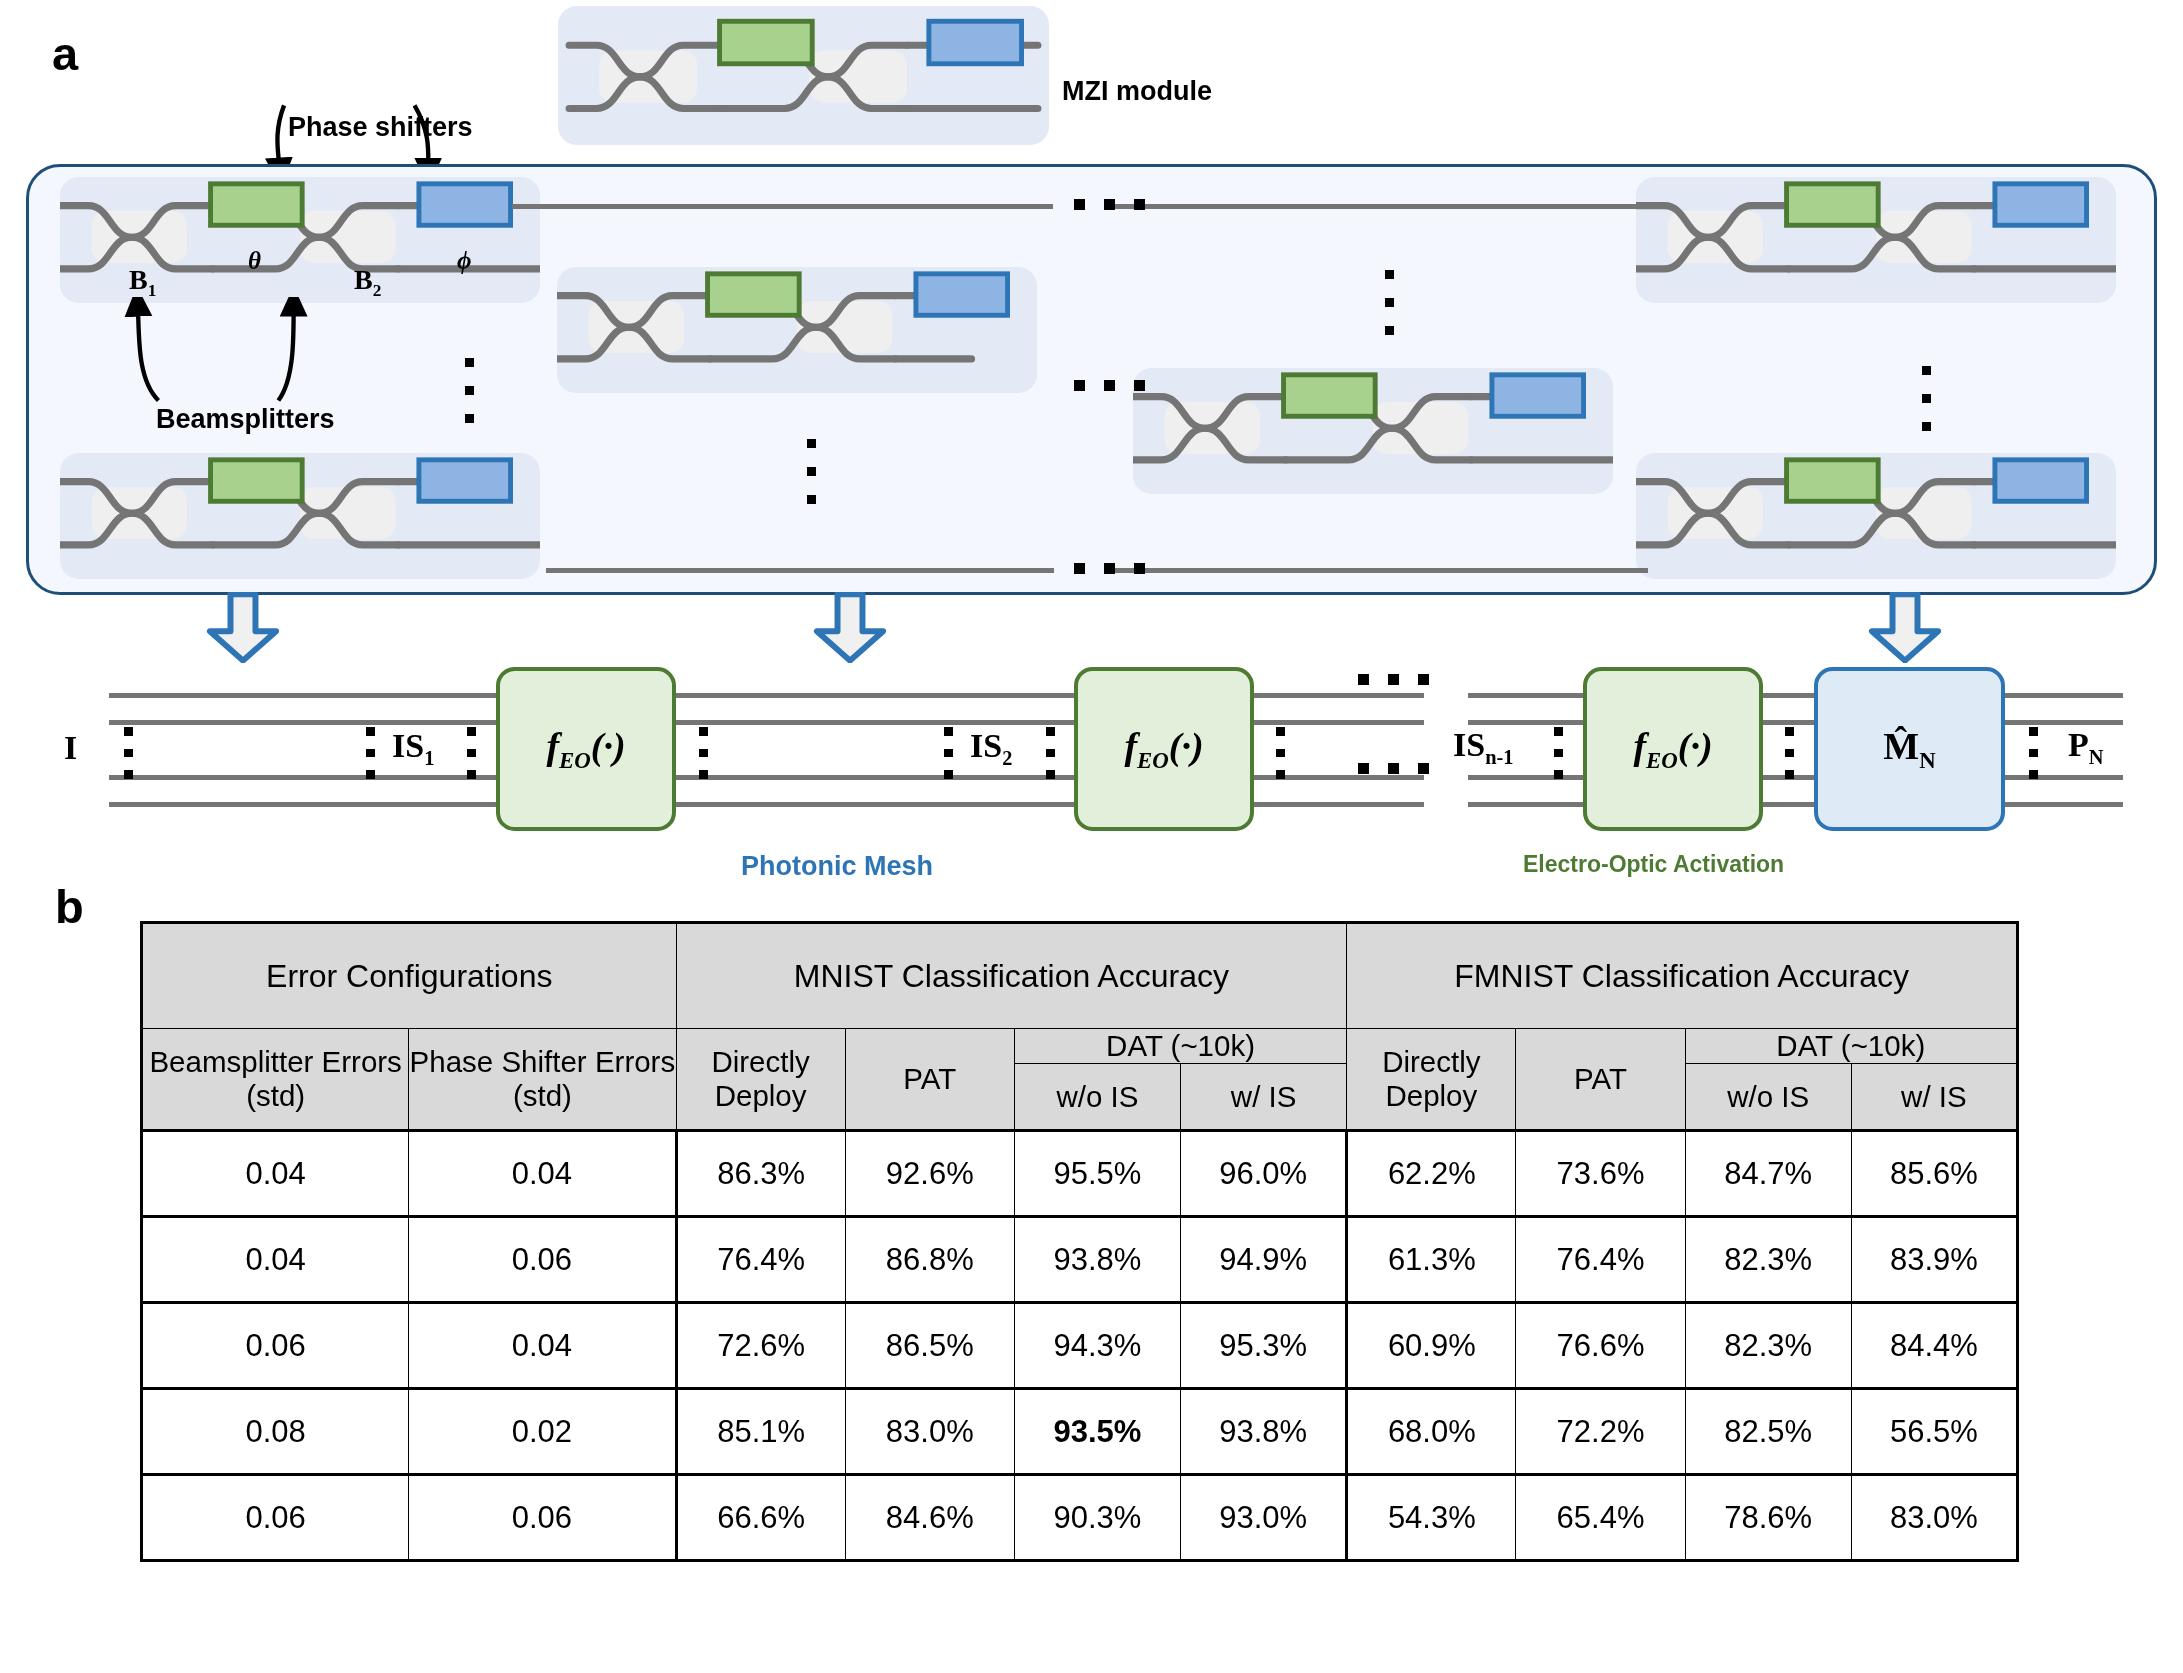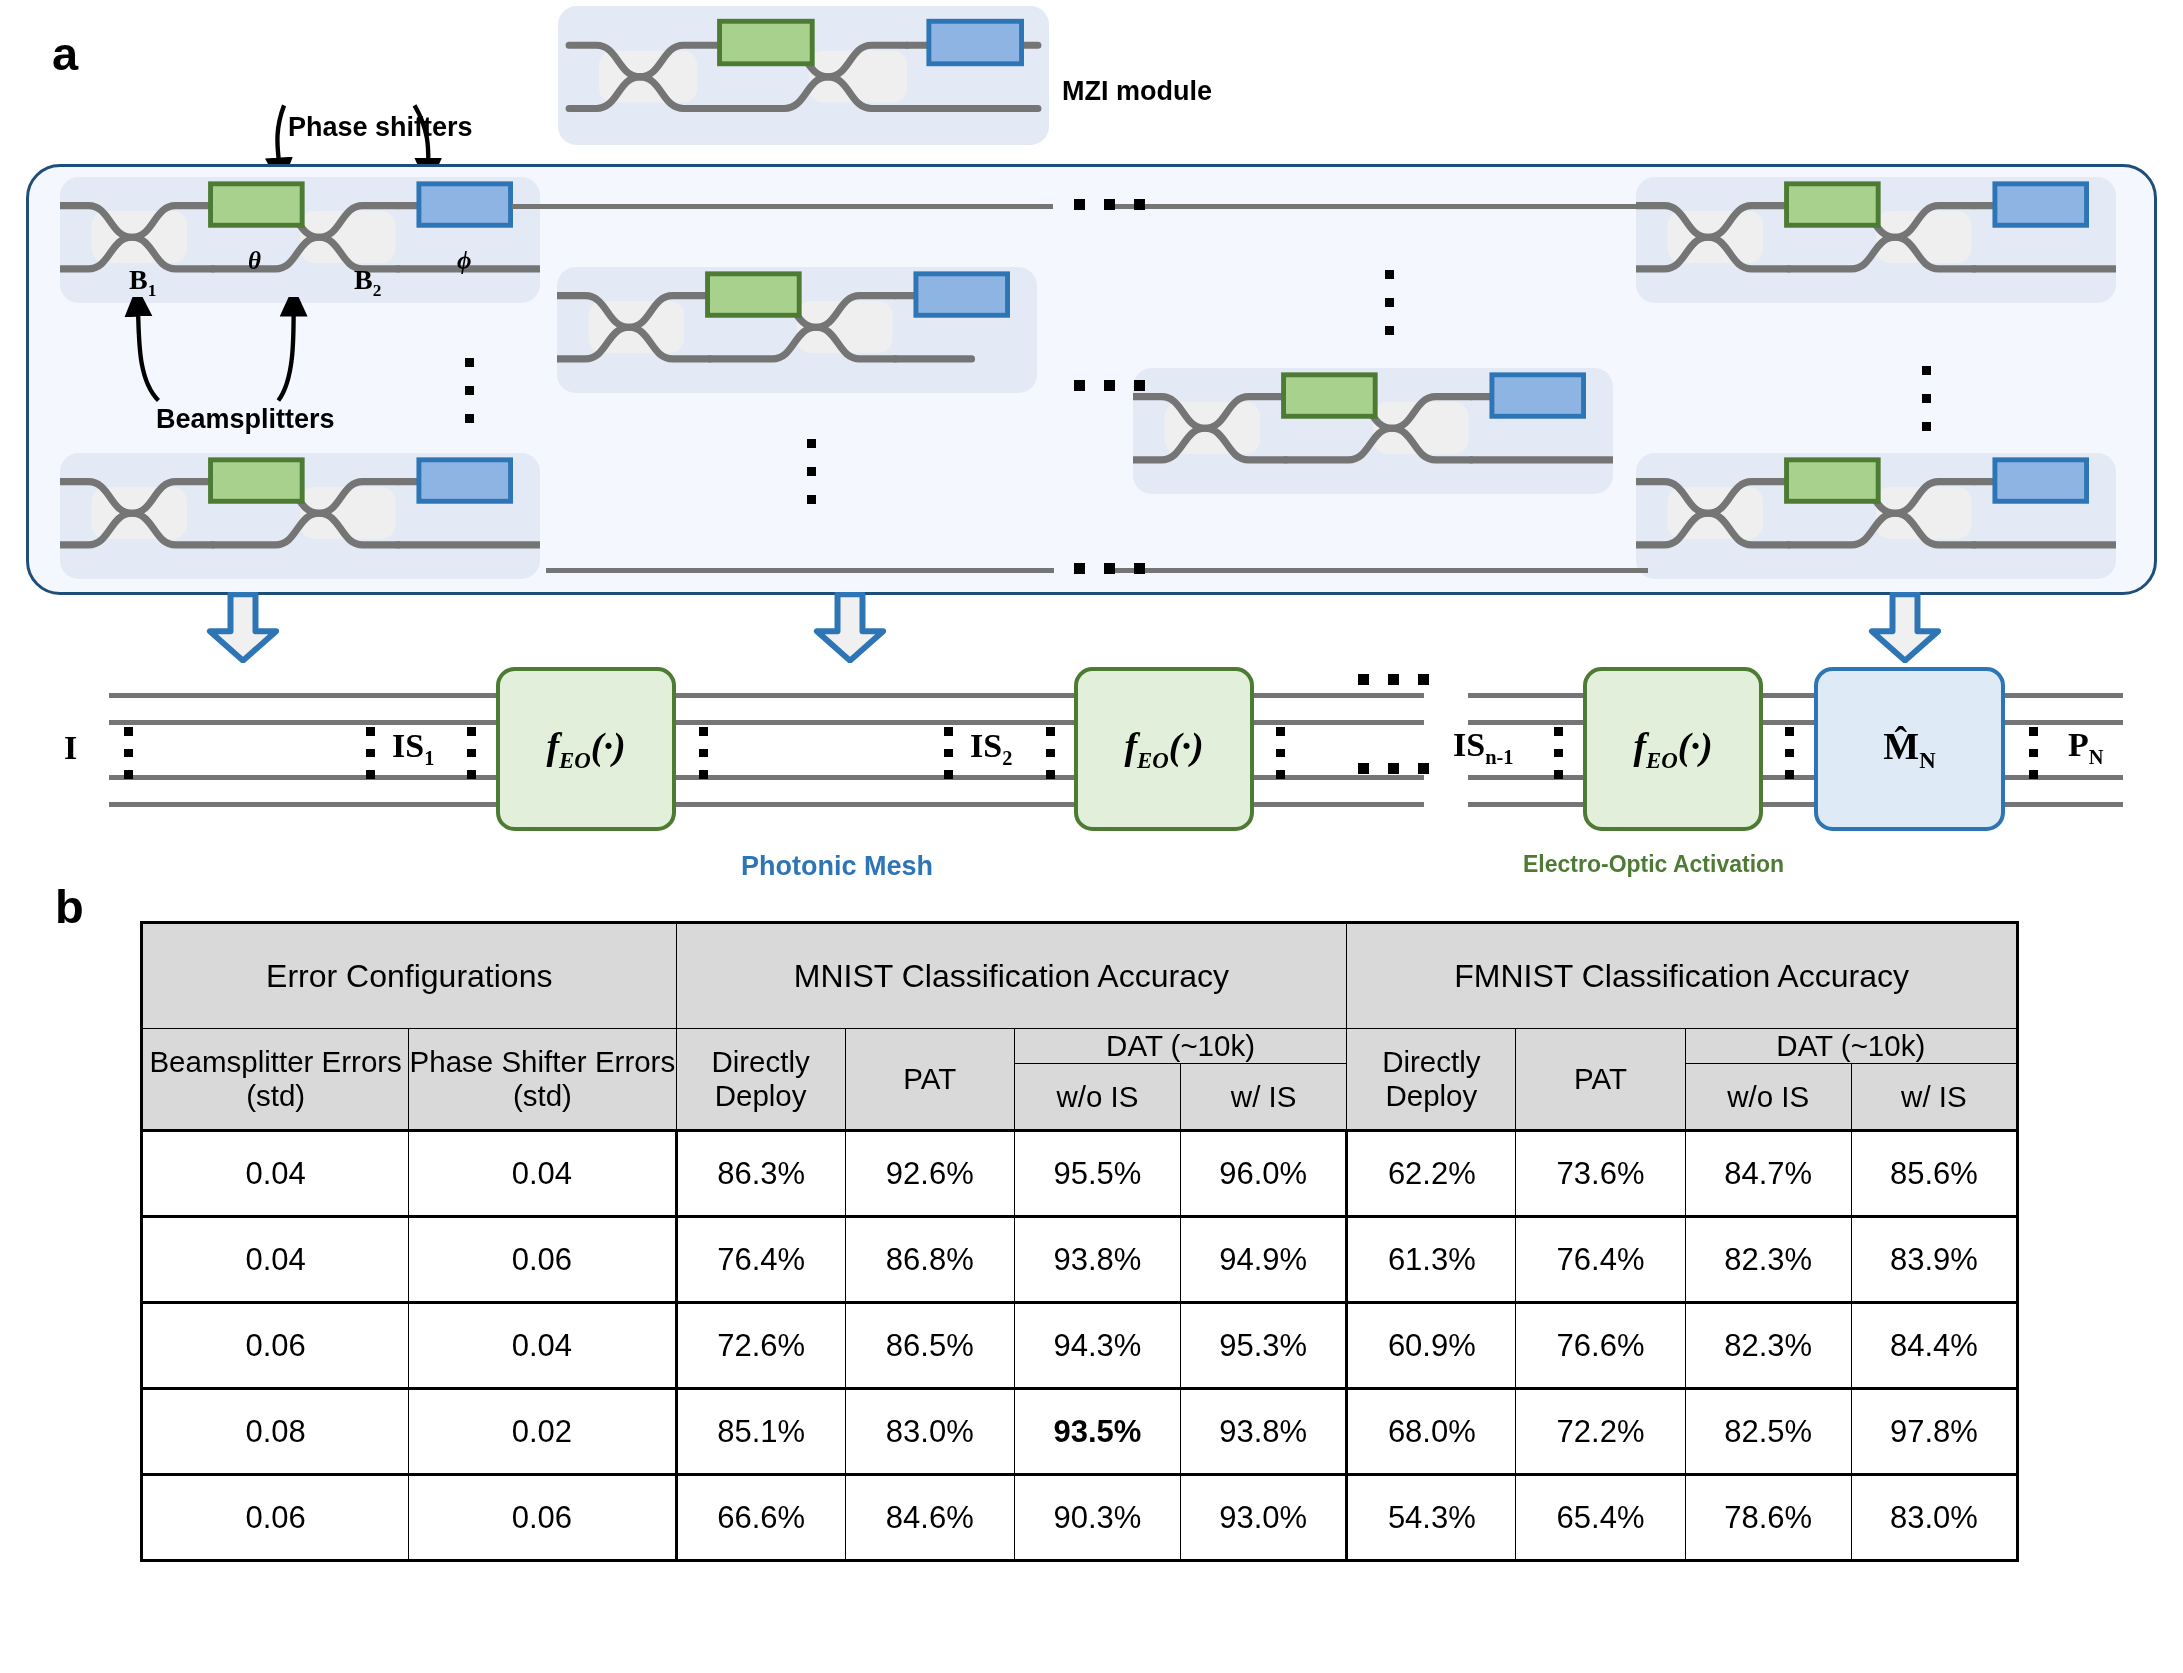--- a/index.html
+++ b/index.html
@@ -470,21 +470,21 @@
         <tr>
           <td style="border-left-width: 3.8px; border-bottom-width: 3.3px;">0.08</td>
           <td style="border-right-width: 3.3px; border-bottom-width: 3.3px;">0.02</td>
           <td style="border-bottom-width: 3.3px;">85.1%</td>
           <td style="border-bottom-width: 3.3px;">83.0%</td>
           <td style="border-bottom-width: 3.3px; font-weight: bold;">93.5%</td>
           <td style="border-right-width: 3.3px; border-bottom-width: 3.3px;">93.8%</td>
           <td style="border-bottom-width: 3.3px;">68.0%</td>
           <td style="border-bottom-width: 3.3px;">72.2%</td>
           <td style="border-bottom-width: 3.3px;">82.5%</td>
-          <td style="border-right-width: 3.8px; border-bottom-width: 3.3px;">97.8%</td>
+          <td style="border-right-width: 3.8px; border-bottom-width: 3.3px;">56.5%</td>
         </tr>
         <tr>
           <td style="border-left-width: 3.8px; border-bottom-width: 3.8px;">0.06</td>
           <td style="border-right-width: 3.3px; border-bottom-width: 3.8px;">0.06</td>
           <td style="border-bottom-width: 3.8px;">66.6%</td>
           <td style="border-bottom-width: 3.8px;">84.6%</td>
           <td style="border-bottom-width: 3.8px;">90.3%</td>
           <td style="border-right-width: 3.3px; border-bottom-width: 3.8px;">93.0%</td>
           <td style="border-bottom-width: 3.8px;">54.3%</td>
           <td style="border-bottom-width: 3.8px;">65.4%</td>

